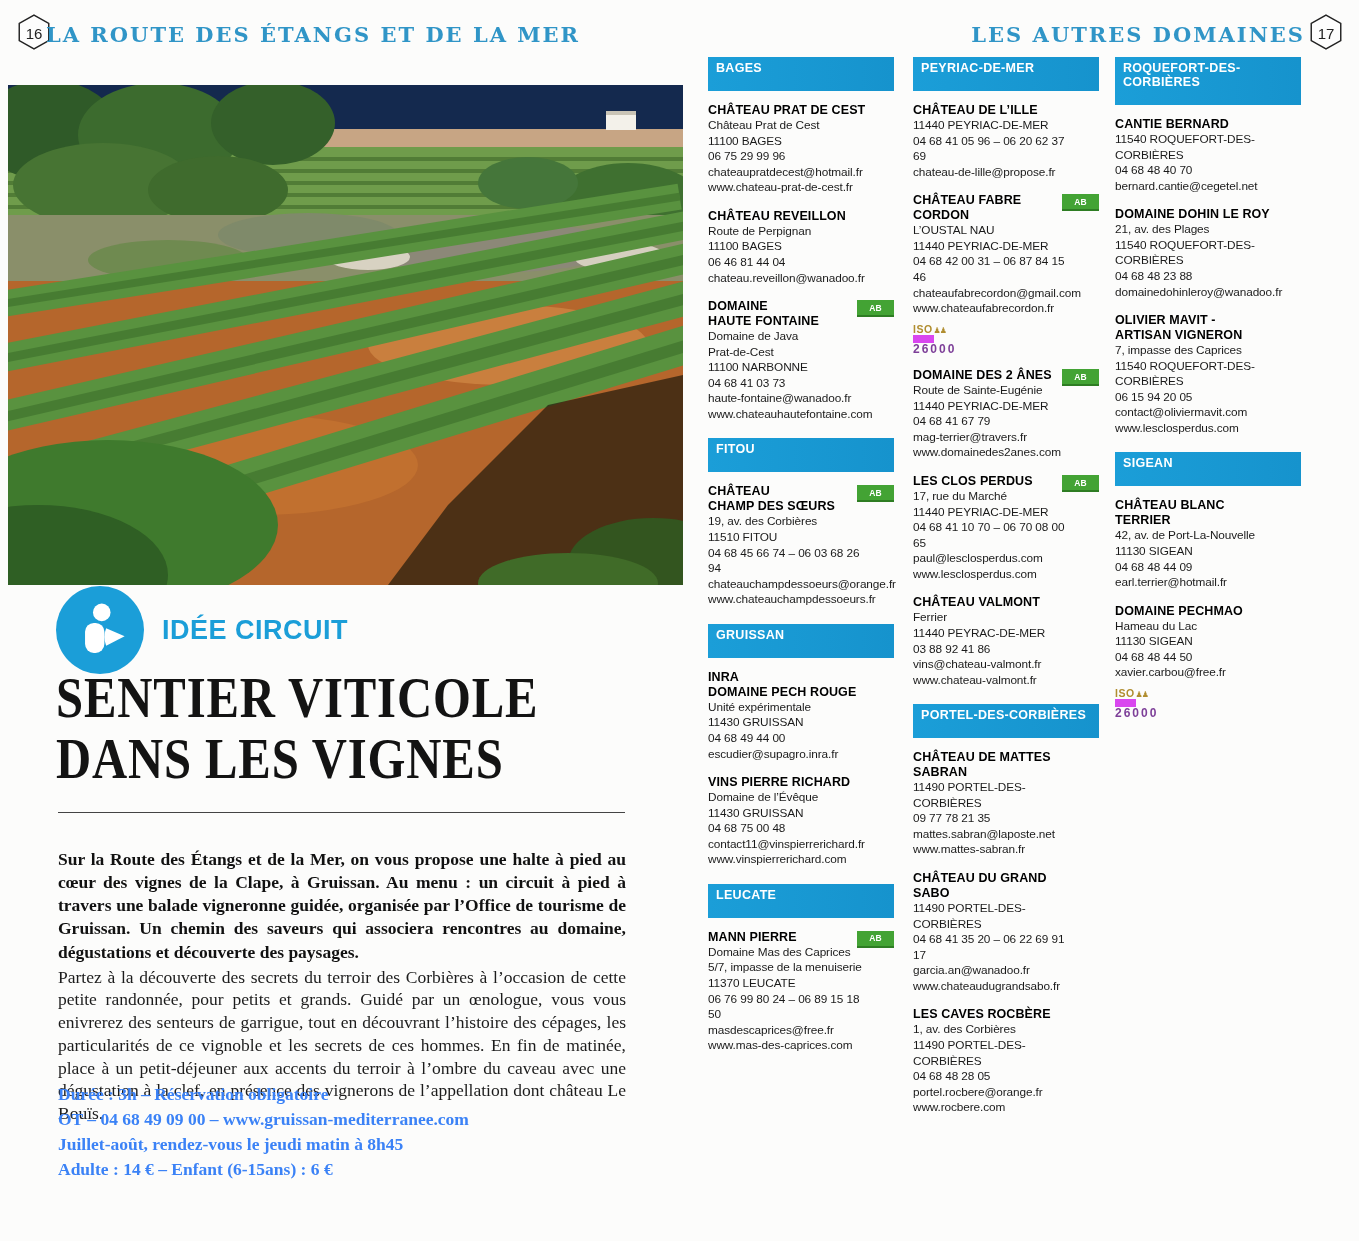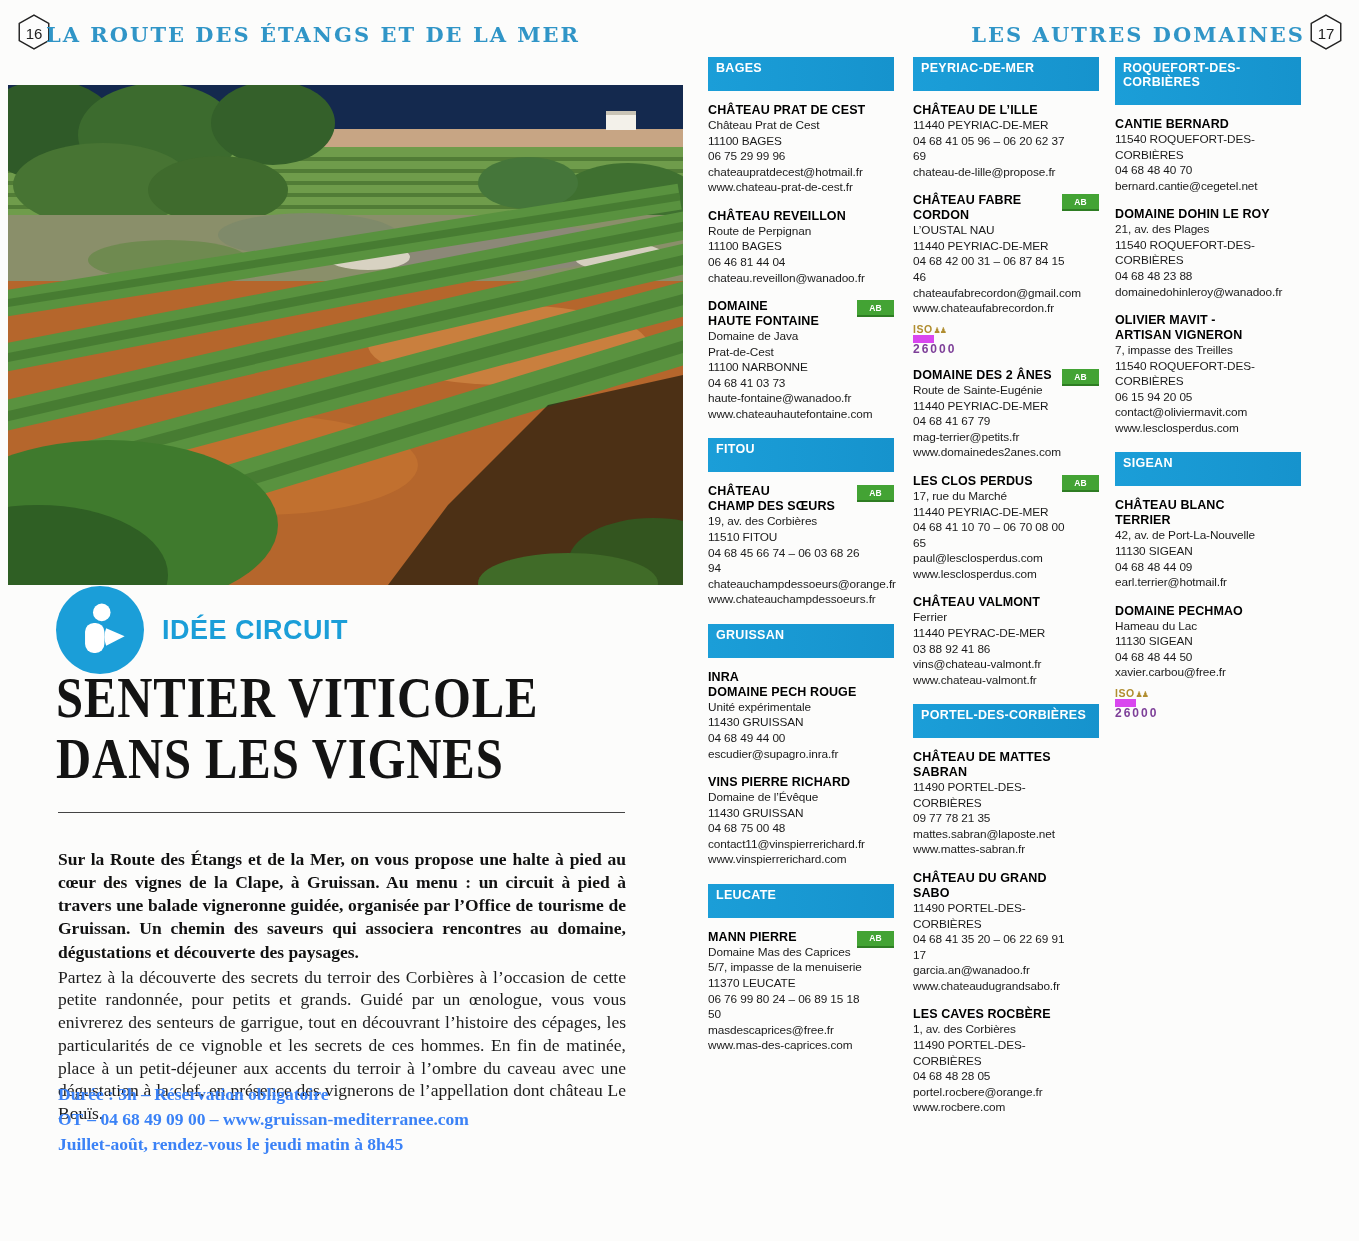--- a/index.html
+++ b/index.html
@@ -147,20 +147,21 @@
 
   <div class="rule"></div>
 
   <p class="lead">Sur la Route des Étangs et de la Mer, on vous propose une halte à pied au cœur des vignes de la Clape, à Gruissan. Au menu : un circuit à pied à travers une balade vigneronne guidée, organisée par l’Office de tourisme de Gruissan. Un chemin des saveurs qui associera rencontres au domaine, dégustations et découverte des paysages.</p>
   <p class="bodytext">Partez à la découverte des secrets du terroir des Corbières à l’occasion de cette petite randonnée, pour petits et grands. Guidé par un œnologue, vous vous enivrerez des senteurs de garrigue, tout en découvrant l’histoire des cépages, les particularités de ce vignoble et les secrets de ces hommes. En fin de matinée, place à un petit-déjeuner aux accents du terroir à l’ombre du caveau avec une dégustation à la clef, en présence des vignerons de l’appellation dont château Le Bouïs.</p>
 
   <div class="info">
     <div>Durée : 3h – Réservation obligatoire</div>
     <div>OT – 04 68 49 09 00 – www.gruissan-mediterranee.com</div>
     <div>Juillet-août, rendez-vous le jeudi matin à 8h45</div>
+    <div>Adulte : 14 € – Enfant (6-15ans) : 6 €</div>
   </div>
 
   <div id="col-0" class="dir-column">
       <div class="section-header">BAGES</div>
       <div class="entry">
         <div class="entry-name">
           <div>CHÂTEAU PRAT DE CEST</div>
         </div>
         <div class="entry-line">Château Prat de Cest</div>
         <div class="entry-line">11100 BAGES</div>
@@ -265,21 +266,21 @@
         <div class="iso-badge"><span class="iso-top">ISO</span><span class="iso-figs">♟♟</span><div class="iso-bottom">26000</div></div>
       </div>
       <div class="entry">
         <div class="entry-name">
           <div>DOMAINE DES 2 ÂNES</div>
         </div>
         <div class="ab-badge">AB</div>
         <div class="entry-line">Route de Sainte-Eugénie</div>
         <div class="entry-line">11440 PEYRIAC-DE-MER</div>
         <div class="entry-line">04 68 41 67 79</div>
-        <div class="entry-line link">mag-terrier@petits.fr</div>
+        <div class="entry-line link">mag-terrier@travers.fr</div>
         <div class="entry-line link">www.domainedes2anes.com</div>
       </div>
       <div class="entry">
         <div class="entry-name">
           <div>LES CLOS PERDUS</div>
         </div>
         <div class="ab-badge">AB</div>
         <div class="entry-line">17, rue du Marché</div>
         <div class="entry-line">11440 PEYRIAC-DE-MER</div>
         <div class="entry-line">04 68 41 10 70 – 06 70 08 00 65</div>
@@ -345,21 +346,21 @@
         <div class="entry-line">21, av. des Plages</div>
         <div class="entry-line">11540 ROQUEFORT-DES-CORBIÈRES</div>
         <div class="entry-line">04 68 48 23 88</div>
         <div class="entry-line link">domainedohinleroy@wanadoo.fr</div>
       </div>
       <div class="entry">
         <div class="entry-name">
           <div>OLIVIER MAVIT -</div>
           <div>ARTISAN VIGNERON</div>
         </div>
-        <div class="entry-line">7, impasse des Treilles</div>
+        <div class="entry-line">7, impasse des Caprices</div>
         <div class="entry-line">11540 ROQUEFORT-DES-CORBIÈRES</div>
         <div class="entry-line">06 15 94 20 05</div>
         <div class="entry-line link">contact@oliviermavit.com</div>
         <div class="entry-line link">www.lesclosperdus.com</div>
       </div>
       <div class="dir-sec-gap"></div>
       <div class="section-header">SIGEAN</div>
       <div class="entry">
         <div class="entry-name">
           <div>CHÂTEAU BLANC TERRIER</div>

